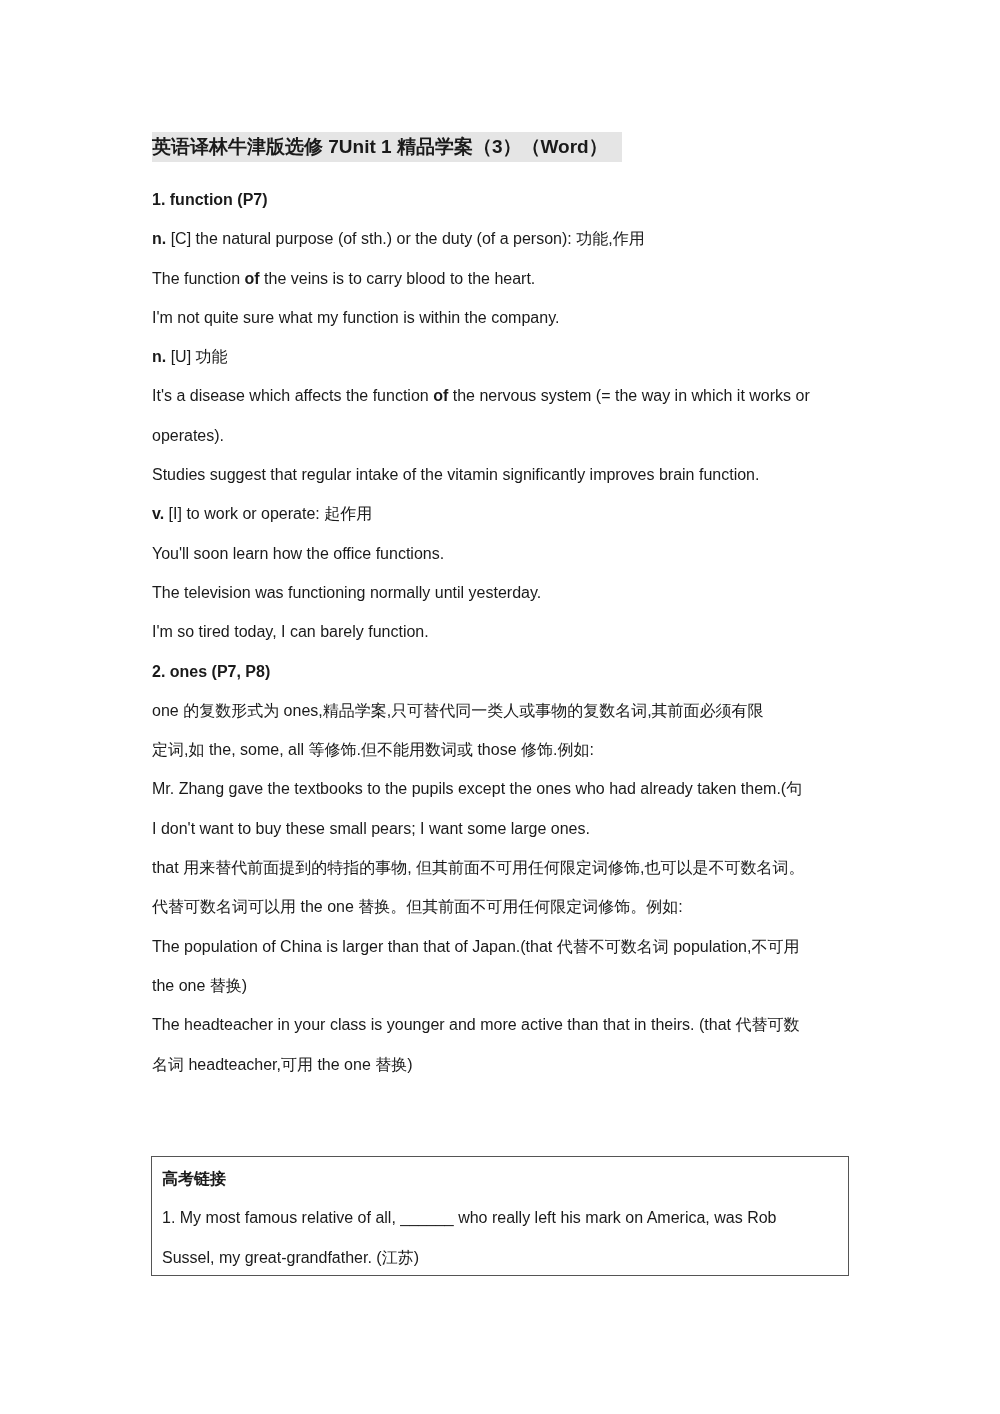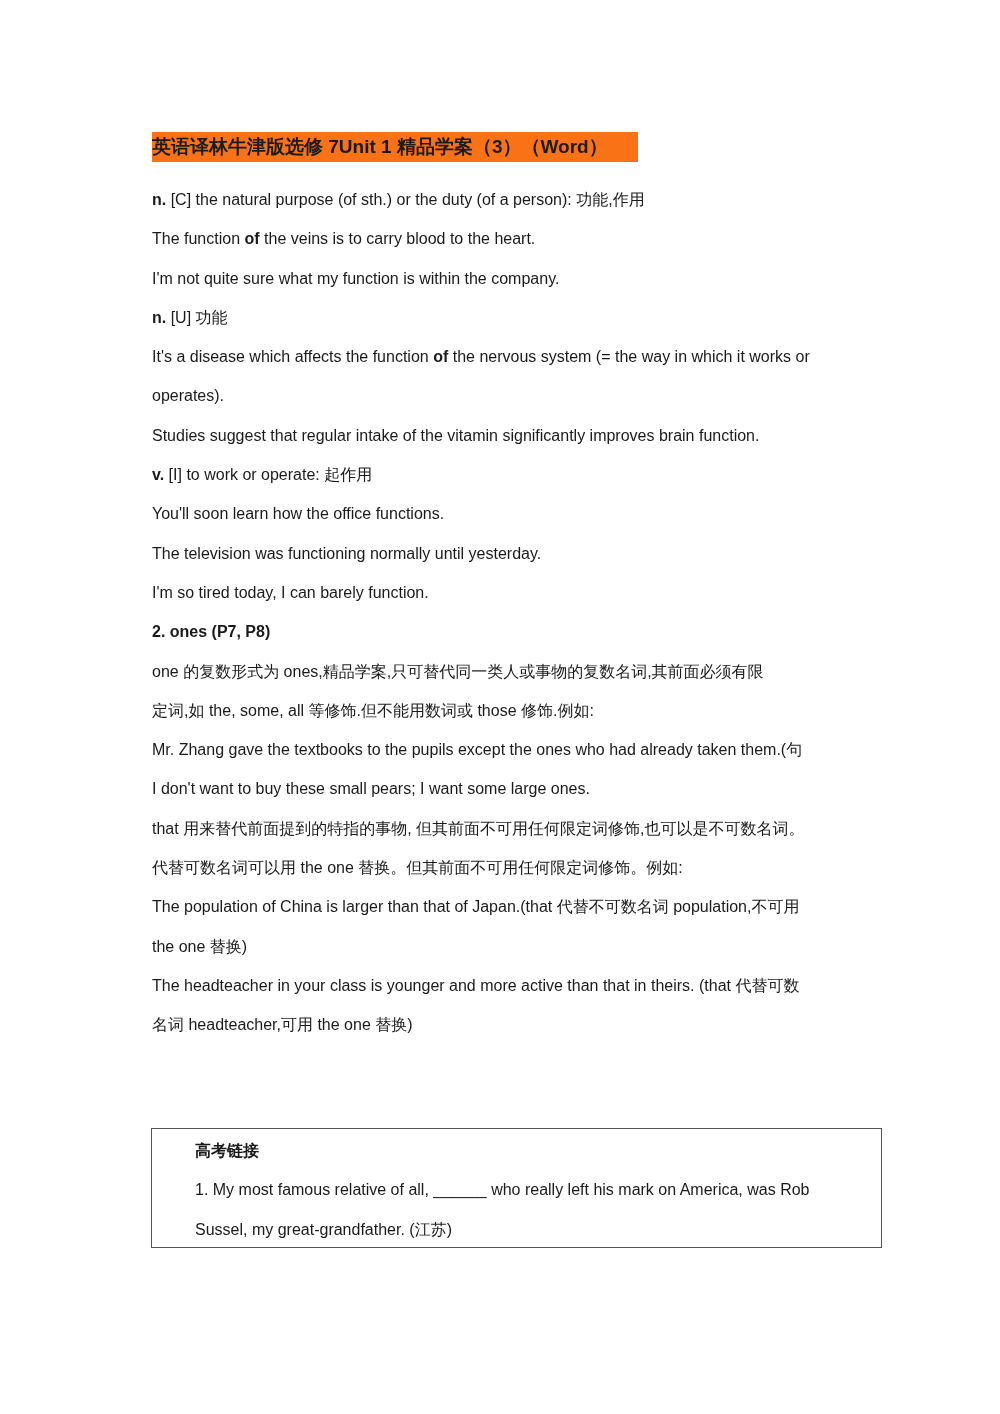--- a/index.html
+++ b/index.html
@@ -1,33 +1,34 @@
 <!DOCTYPE html>
 <html><head>
   <meta charset="utf-8">
   <style>
     html, body { margin: 0; padding: 0; background: #ffffff; }
     body { width: 1000px; height: 1414px; position: relative; font-family: "Liberation Sans", "DejaVu Sans", sans-serif; color: #1a1a1a; overflow: hidden; }
     .page { position: absolute; left: 152px; top: 132px; width: 700px; }
-    .title { display: inline-block; background: #f97316; font-size: 19px; font-weight: bold; padding: 3px 30px 3px 0; margin-left: 0; height: 24px; line-height: 24px; }
+    .title { display: inline-block; background: #e5e5e5; font-size: 19px; font-weight: bold; padding: 3px 14px 3px 0; margin-left: 0; height: 24px; line-height: 24px; }
     .line { font-size: 16px; line-height: 39.3px; height: 39.3px; white-space: nowrap; }
     .heading { font-weight: bold; }
     .it { }
     b { font-weight: bold; }
-    .box { position: absolute; left: 151px; top: 1128px; width: 696px; height: 118px; border: 1.5px solid #555; padding-left: 33px; }
+    .box { position: absolute; left: 151px; top: 1156px; width: 696px; height: 118px; border: 1.5px solid #555; }
     .box .inner { padding: 2px 10px; }
     .box .line { line-height: 39.3px; }
   </style>
 </head>
 <body>
 
 <div class="page">
   <div class="title">英语译林牛津版选修 7Unit 1 精品学案（3）（Word）</div>
   <div style="height:18px"></div>
 
+  <div class="line heading">1. function (P7)</div>
 
   <div class="line"><b>n.</b><span> [C] the natural purpose (of sth.) or the duty (of a person):  功能,作用</span></div>
   <div class="line it"><span>The function </span><b>of</b><span> the veins is to carry blood to the heart.</span></div>
   <div class="line it">I'm not quite sure what my function is within the company.</div>
 
   <div class="line"><b>n.</b><span> [U]  功能</span></div>
   <div class="line"><span class="it">It's a disease which affects the function </span><b class="it">of</b><span class="it"> the nervous system</span><span> (= the way in which it works or</span></div>
   <div class="line">operates).</div>
   <div class="line it">Studies suggest that regular intake of the vitamin significantly improves brain function.</div>
 

